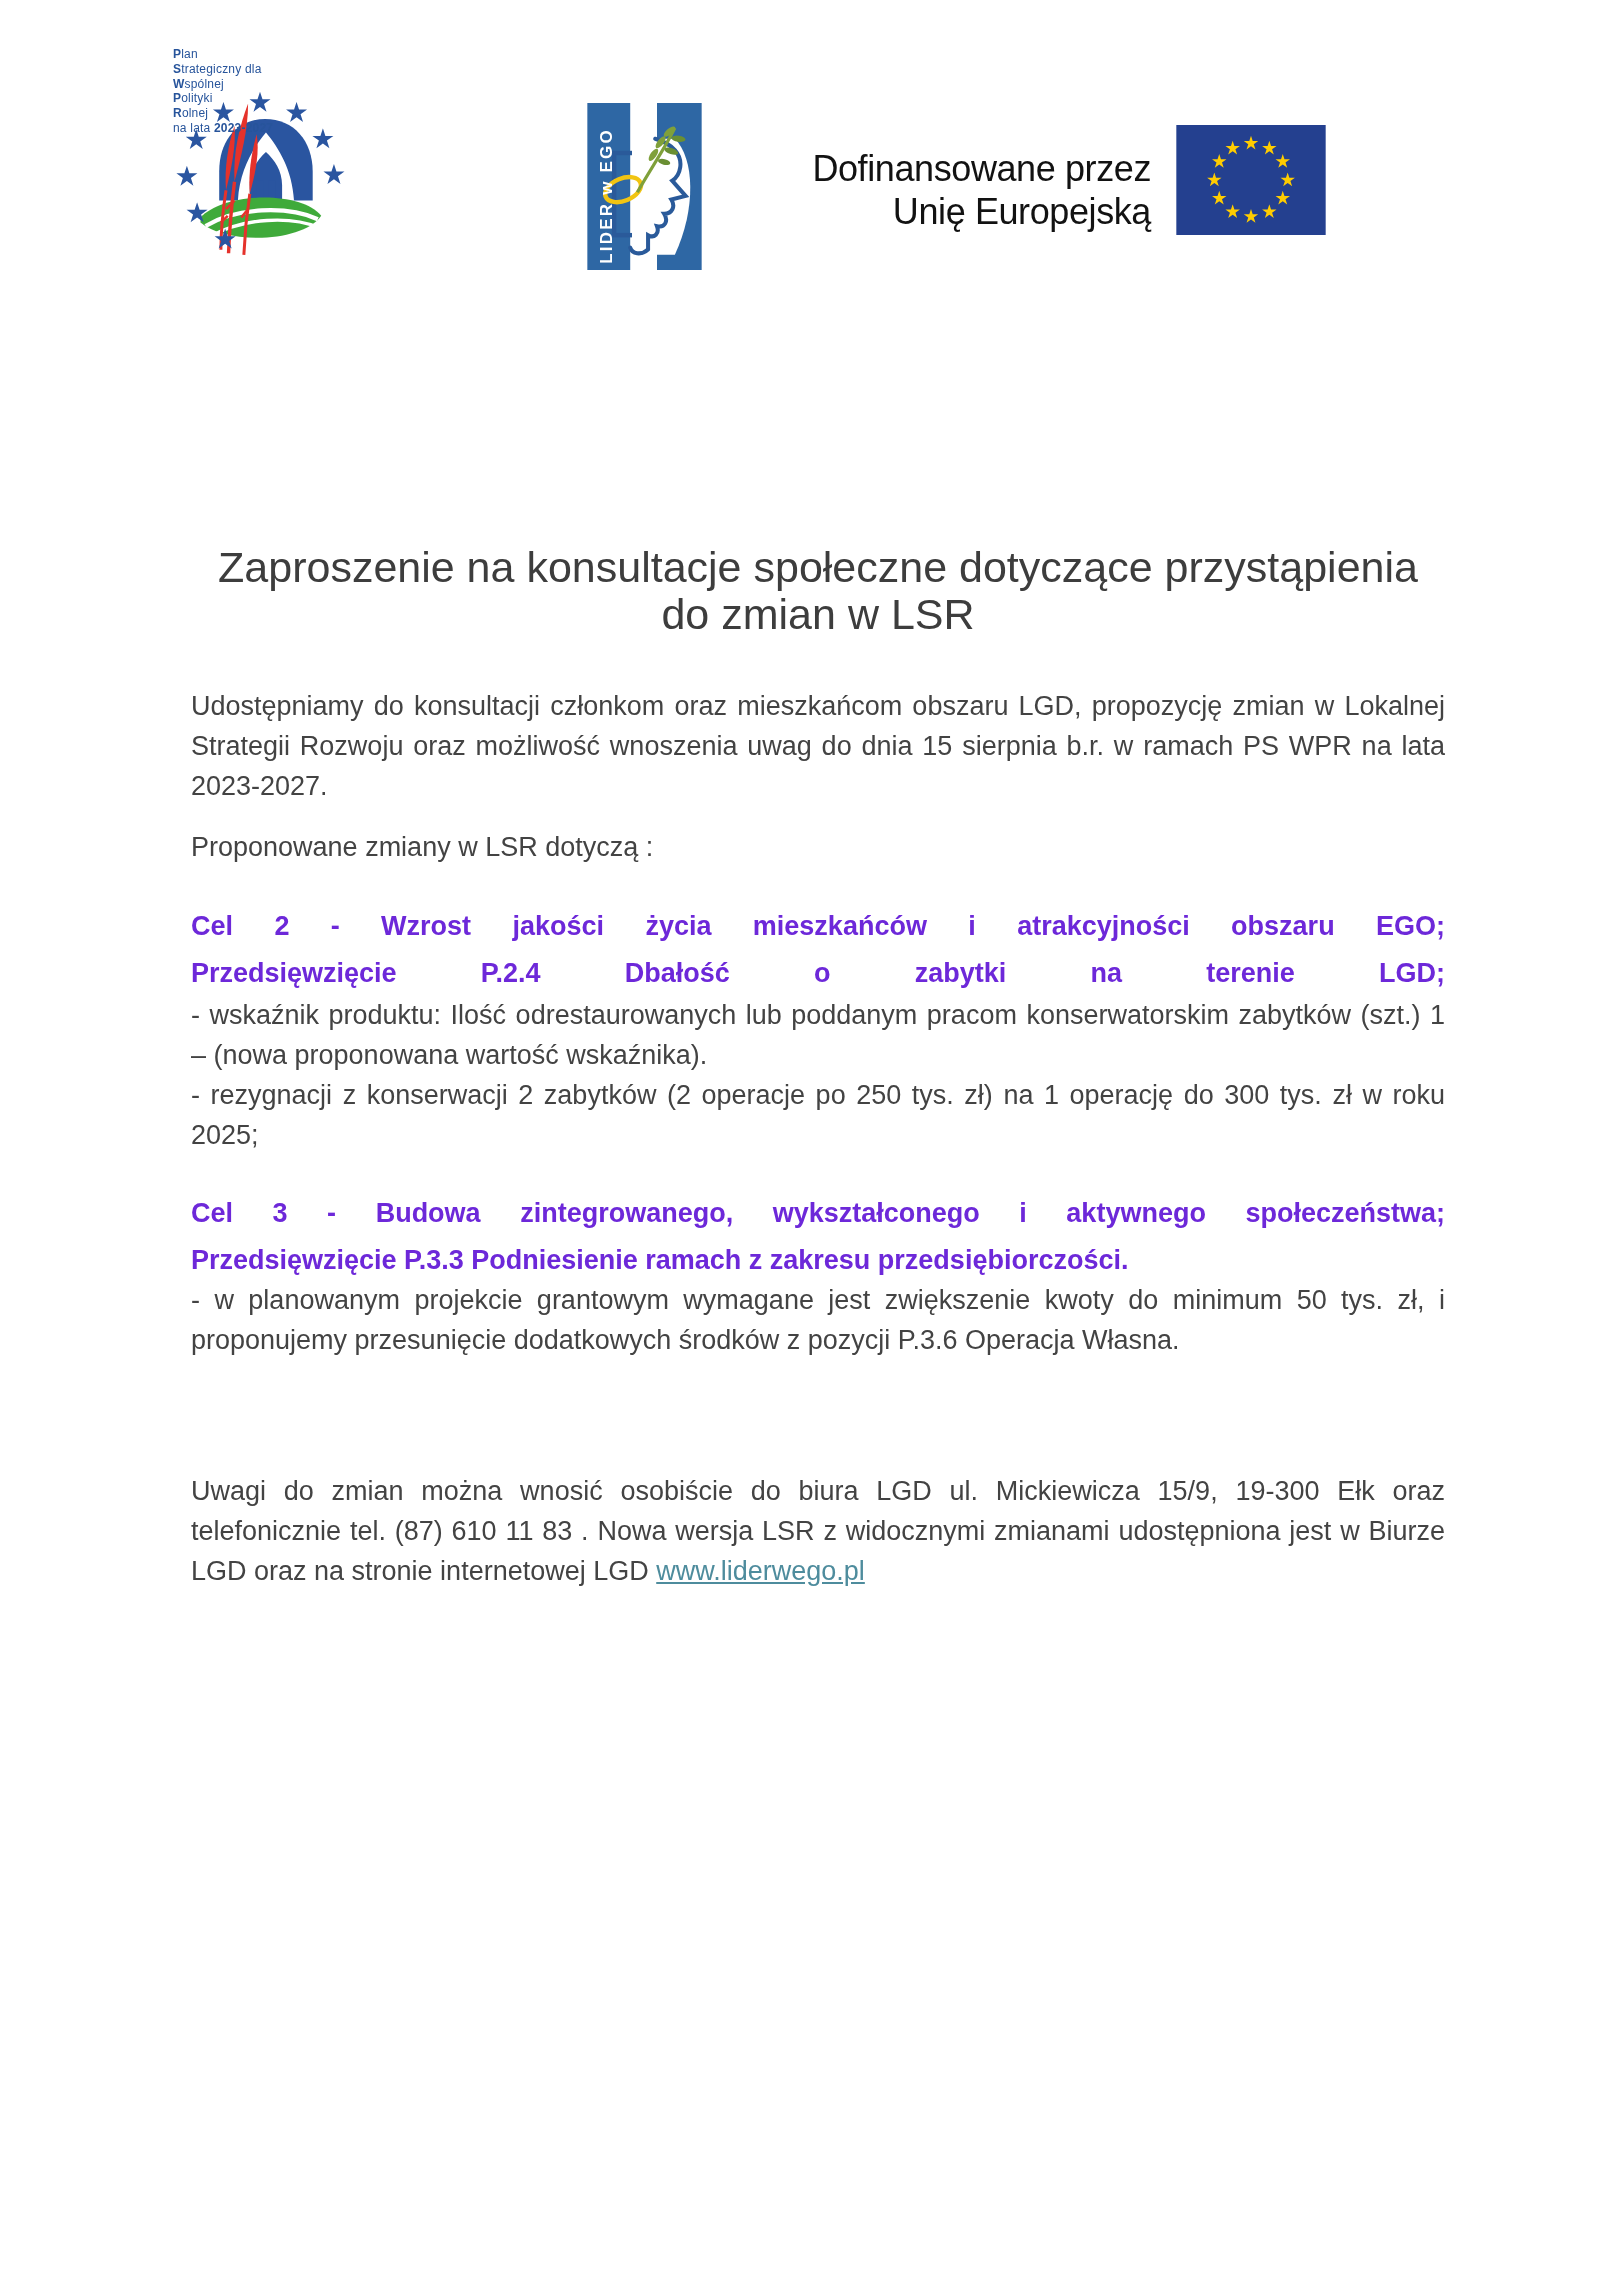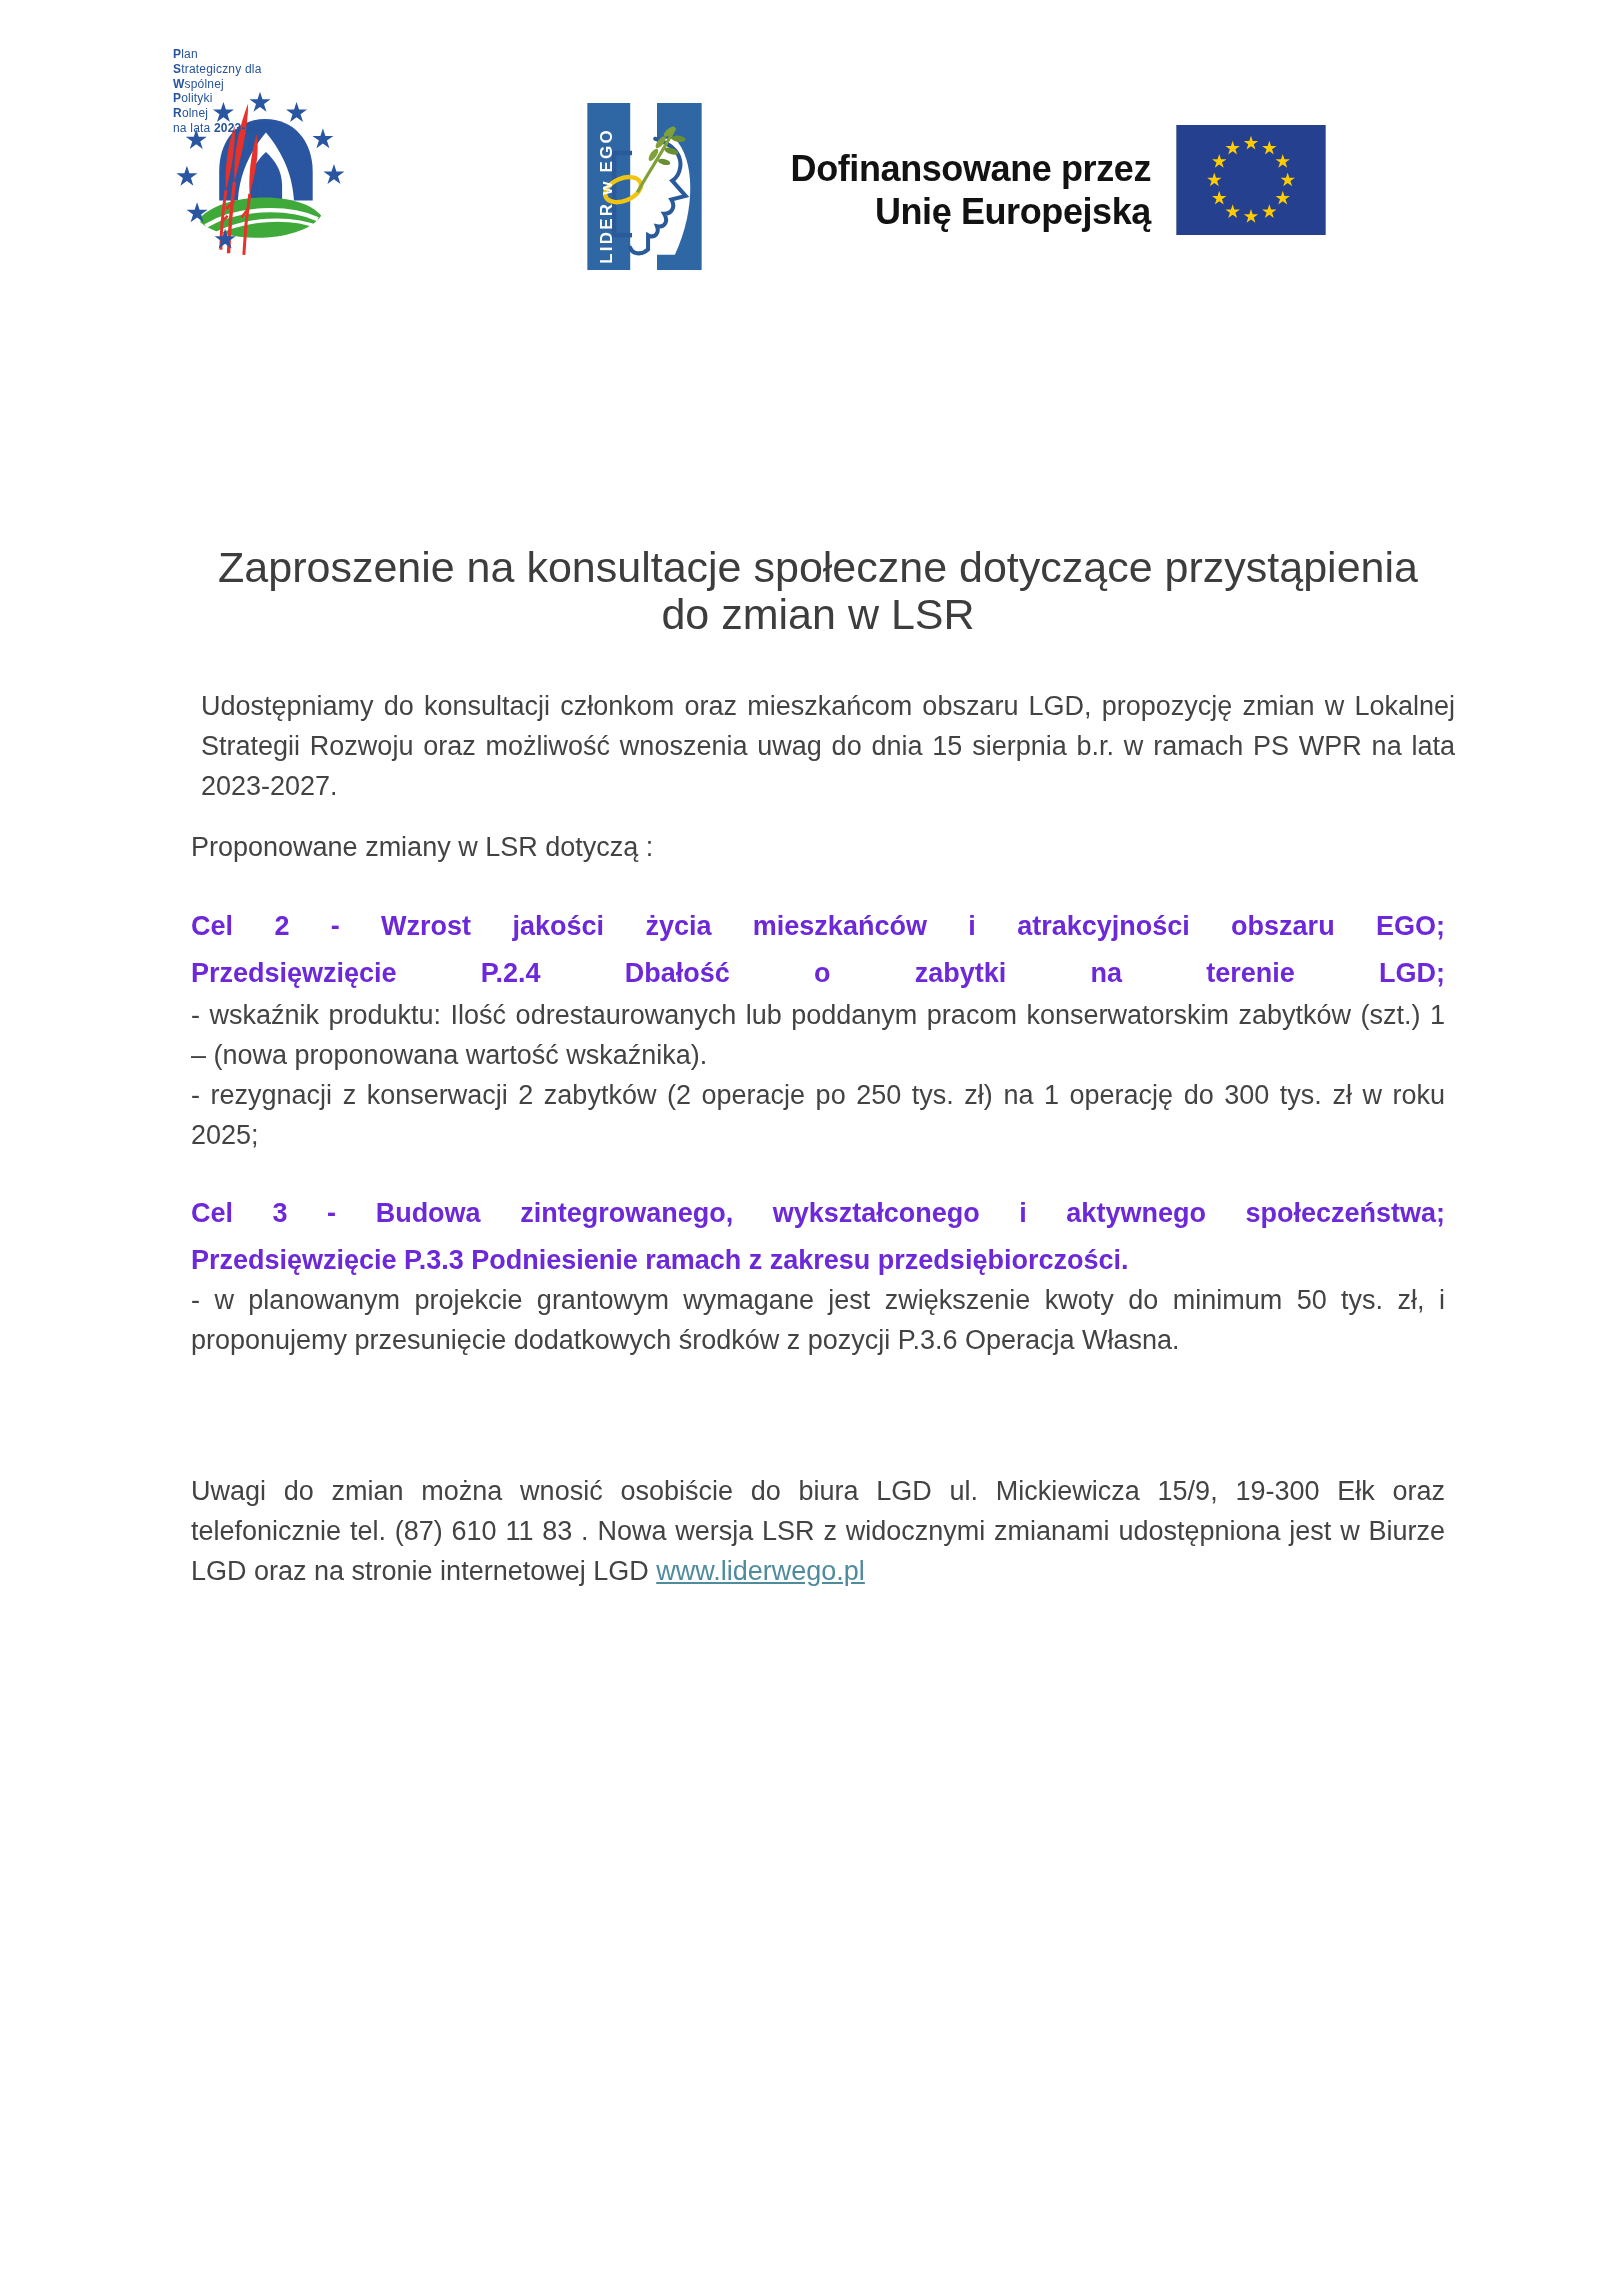--- a/index.html
+++ b/index.html
@@ -16,40 +16,40 @@
   #pswpr-text{
     position:absolute;left:173px;top:47px;
     font-size:12px;line-height:14.8px;color:#27549b;
     letter-spacing:0.2px;white-space:nowrap;
   }
   #pswpr-text b{font-weight:bold;}
   #logo-lider{left:587px;top:103px;width:115px;height:167px;}
   #eu-text{
     left:757px;top:147px;width:394px;
     text-align:right;
-    font-size:36px;line-height:43px;font-weight:bold;color:#121212;
+    font-size:36px;line-height:43px;font-weight:normal;color:#121212;
     letter-spacing:-0.4px;
   }
   #eu-flag{left:1176px;top:125px;width:150px;height:110px;}
   
   #doc-title{
     left:191px;top:544px;width:1254px;
     text-align:center;color:#3d3d3d;
     font-size:43px;line-height:47px;font-weight:400;
   }
   
   .para{
     position:absolute;left:191px;width:1254px;
     font-size:27px;line-height:40px;color:#434343;
     text-align:justify;
   }
   .para.left{text-align:left;}
   .bold-block{color:#6d28d9;font-weight:bold;}
   .jl{text-align:justify;text-align-last:justify;}
-  #para-1{top:686px;margin-left:10px;}
+  #para-1{top:686px;}
   #para-intro{top:827px;}
   #cel2-block{top:903px;line-height:47px;}
   #cel2-points{top:995px;}
   #cel3-block{top:1190px;line-height:47px;}
   #cel3-point{top:1280px;}
   #para-closing{top:1435px;margin-top:36px;}
   #website-link{color:#4e8c9d;text-decoration:underline;}
 </style>
 </head>
 <body>

